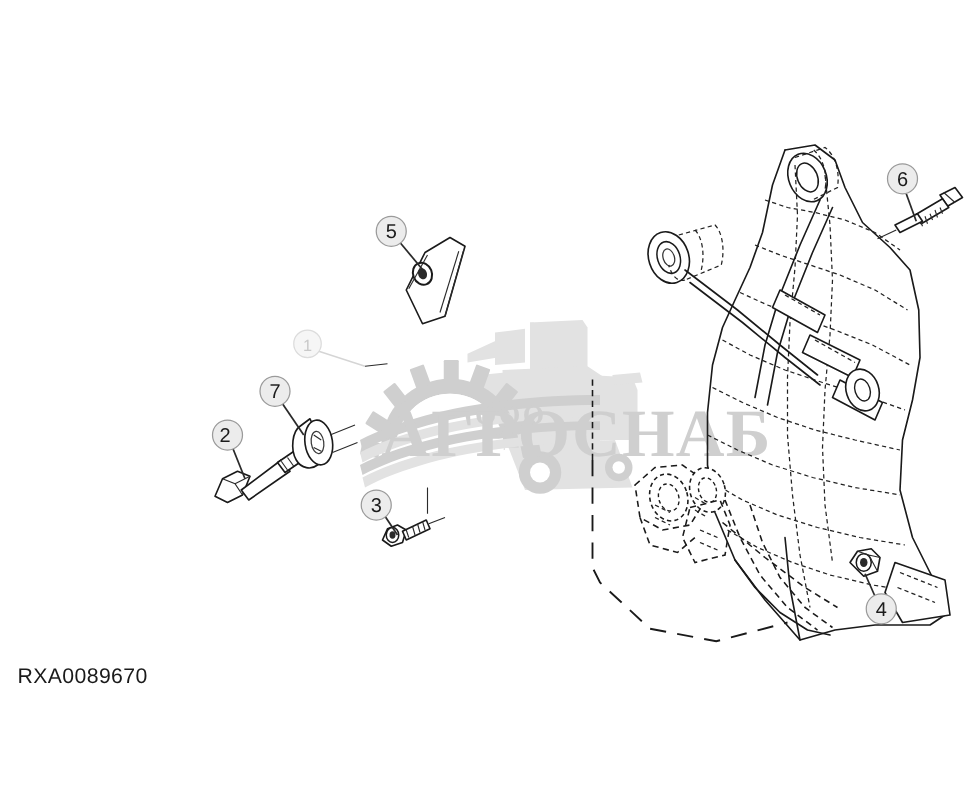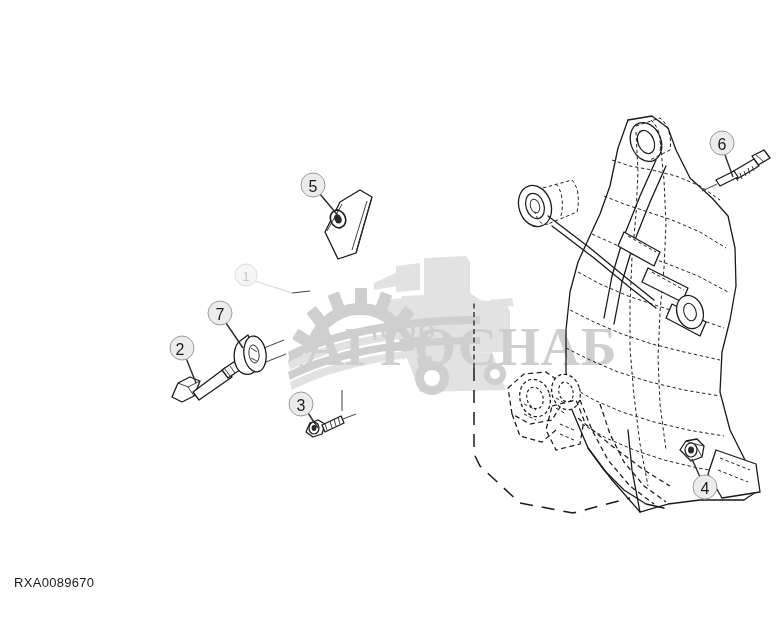--- a/index.html
+++ b/index.html
@@ -22,25 +22,24 @@
     left: 0;
     top: 0;
     width: 781px;
     height: 641px;
   }
   .part-number-label {
     position: absolute;
     left: 14px;
     top: 531px;
     font-family: "Liberation Sans", sans-serif;
-    font-size: 13px;
+    font-size: 17px;
     letter-spacing: 0.3px;
     color: #1a1a1a;
     white-space: nowrap;
-    margin-top: 44px;
   }
   .callout-num {
     font-family: "Liberation Sans", sans-serif;
     font-size: 16px;
     fill: #1c1c1c;
     text-anchor: middle;
     dominant-baseline: central;
   }
   .callout-num.faded {
     fill: #c9c9c9;

